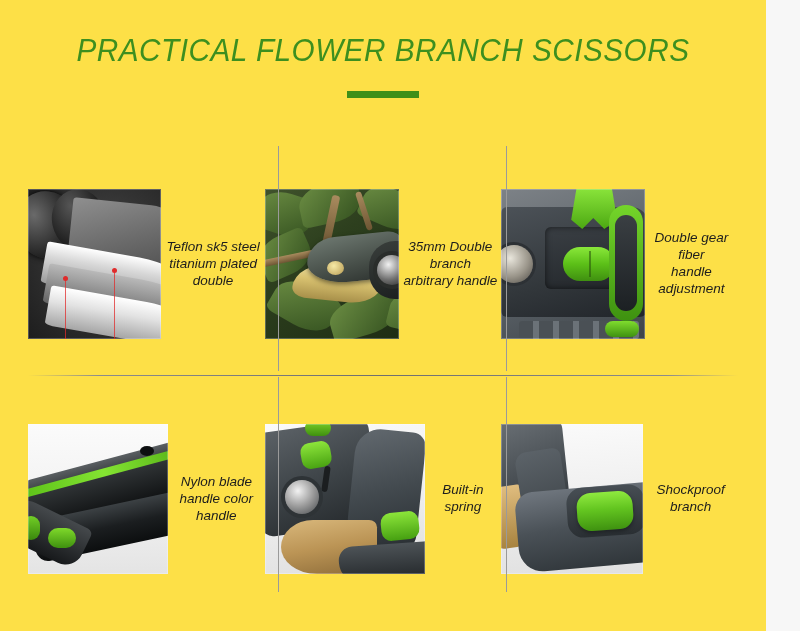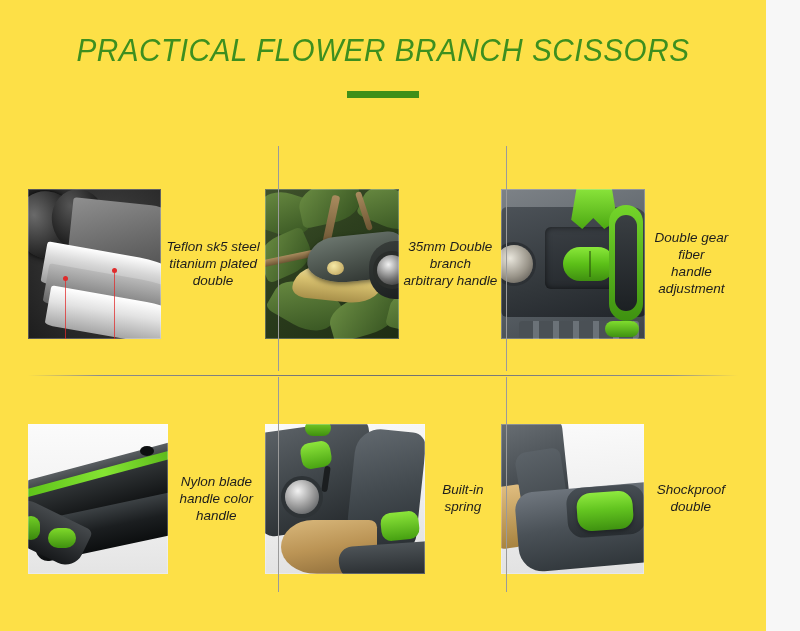--- a/index.html
+++ b/index.html
@@ -654,21 +654,21 @@
       <div class="cell">
         <div class="photo p6">
           <div class="upper"></div>
           <div class="gold-edge"></div>
           <div class="ridge"></div>
           <div class="lower"></div>
           <div class="cushion-seat"></div>
           <div class="cushion"></div>
         </div>
         <div class="caption">
-          <span class="ln">Shockproof double</span>
+          <span class="ln">Shockproof branch</span>
         </div>
       </div>
 
       <div class="vdiv v1"></div>
       <div class="vdiv v2"></div>
     </div>
 
   </div>
 </div>
 

